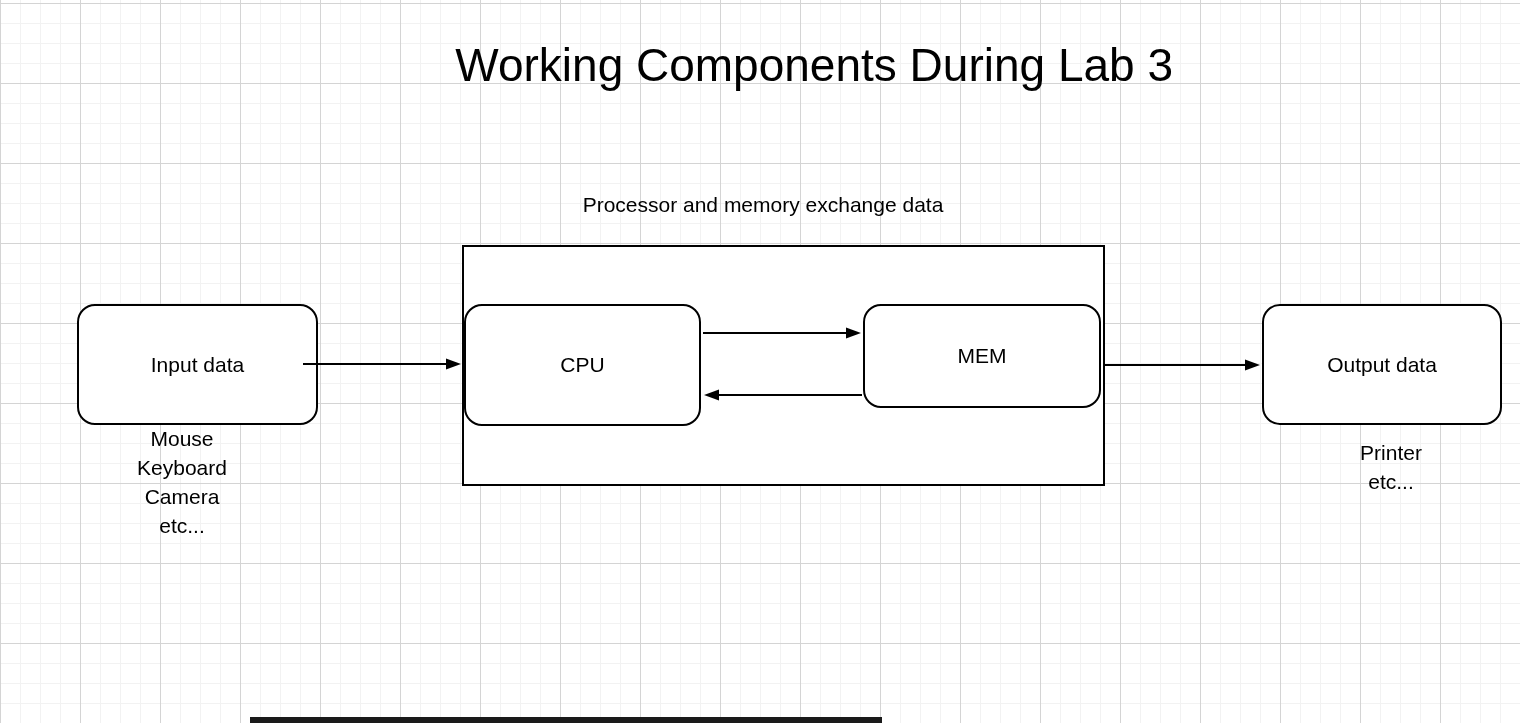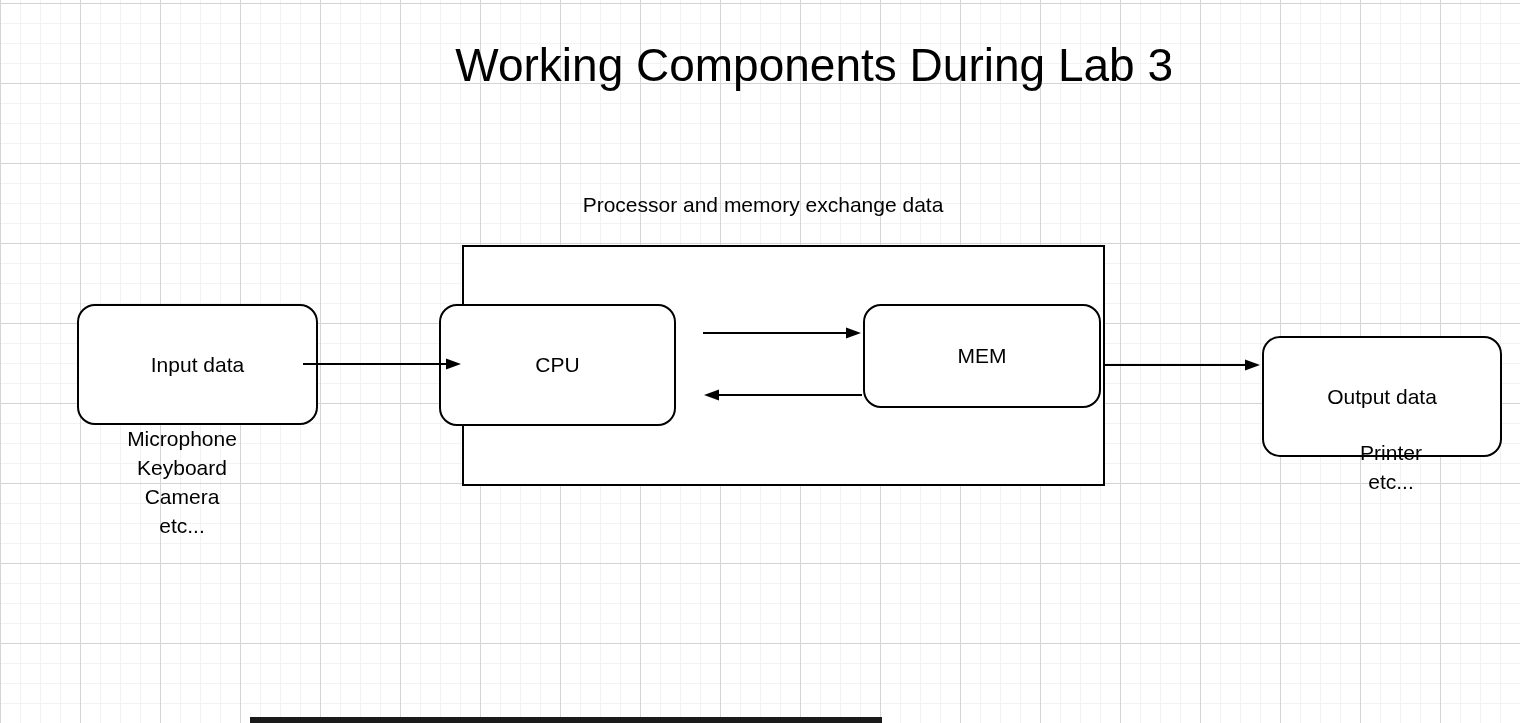--- a/index.html
+++ b/index.html
@@ -31,23 +31,23 @@
     position: absolute; left: 462px; top: 245px; width: 639px; height: 237px;
     background: #ffffff; border: 2px solid #000000;
   }
   .node {
     position: absolute; box-sizing: border-box;
     background: #ffffff; border: 2px solid #000000; border-radius: 18px;
     display: flex; align-items: center; justify-content: center;
     font-size: 21px;
   }
   .node-input  { left: 62px;   top: 304px; width: 241px; height: 121px; margin-left: 15px; }
-  .node-cpu    { left: 439px;  top: 304px; width: 237px; height: 122px; }
+  .node-cpu    { left: 464px;  top: 304px; width: 237px; height: 122px; }
   .node-mem    { left: 863px;  top: 304px; width: 238px; height: 104px; }
-  .node-output { left: 1262px; top: 304px; width: 240px; height: 121px; margin-top: 32px; }
+  .node-output { left: 1262px; top: 304px; width: 240px; height: 121px; }
   .example-list {
     position: absolute; font-size: 21px; line-height: 29px;
     text-align: center; width: 240px;
   }
   .list-input  { left: 62px;   top: 424px; }
   .list-output { left: 1271px; top: 438px; }
   svg.arrows { position: absolute; left: 0; top: 0; }
   .arrow-line { stroke: #000000; stroke-width: 2; }
   .arrow-head { fill: #000000; stroke: none; }
   .h-scrollbar {
@@ -76,21 +76,21 @@
 
   <div class="node node-mem">
     <span>MEM</span>
   </div>
 
   <div class="node node-output">
     <span>Output data</span>
   </div>
 
   <div class="example-list list-input">
-    <div>Microphone</div>
+    <div>Mouse</div>
     <div>Keyboard</div>
     <div>Camera</div>
     <div>etc...</div>
   </div>
 
   <div class="example-list list-output">
     <div>Printer</div>
     <div>etc...</div>
   </div>
 

